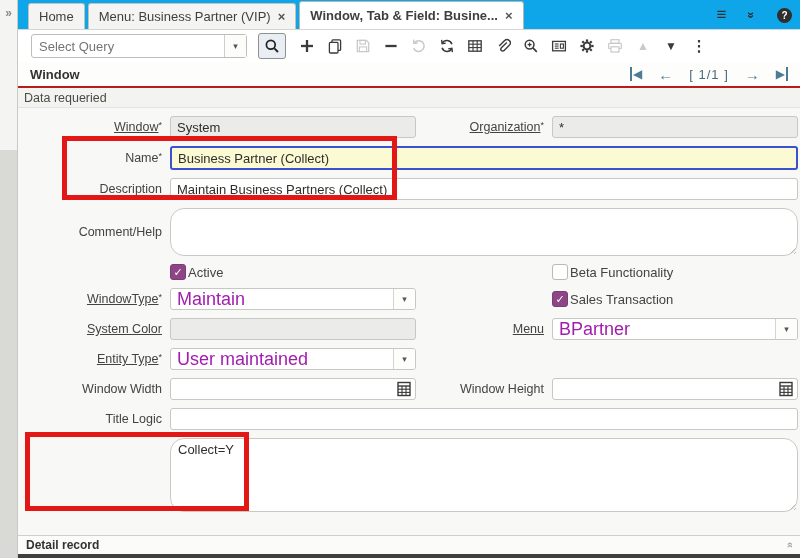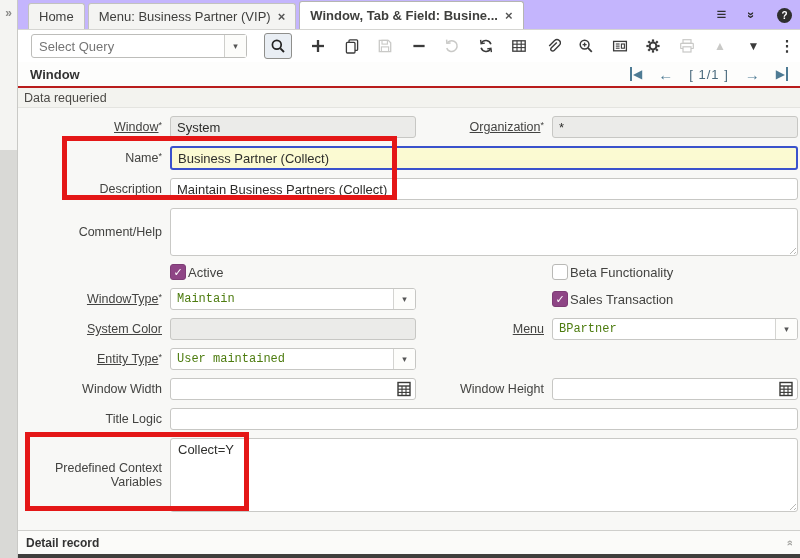--- a/index.html
+++ b/index.html
@@ -7,31 +7,31 @@
   body { font-family:"Liberation Sans","DejaVu Sans",sans-serif; font-size:13px; color:#3c3c3c; background:#fff; position:relative; }
   .app { display:flex; width:800px; height:558px; }
 
   
   .west-strip { width:18px; flex:0 0 18px; border-right:1px solid #c9c9c6; background:linear-gradient(#f4f4f2 0 150px,#d9d9d6 150px 100%); display:flex; flex-direction:column; align-items:center; }
   .west-expand { color:#8a8a88; font-size:12px; font-weight:bold; padding-top:6px; cursor:pointer; }
 
   .main { flex:1; display:flex; flex-direction:column; min-width:0; }
 
   
-  .tabstrip { height:30px; background:#c4b5fd; border-bottom:1px solid #d5d5d2; display:flex; align-items:flex-end; padding-left:10px; position:relative; }
+  .tabstrip { height:30px; background:#0ea5e9; border-bottom:1px solid #d5d5d2; display:flex; align-items:flex-end; padding-left:10px; position:relative; }
   .tab { height:26px; display:flex; align-items:center; gap:7px; padding:0 10px; border:1px solid #c2c2bf; border-bottom:none; border-radius:3px 3px 0 0; background:#f4f4f2; color:#3f3f3d; margin-right:3px; white-space:nowrap; cursor:pointer; }
   .tab.active { background:#fff; font-weight:bold; height:28px; border-color:#b5b5b2; }
   .tab-close { font-weight:bold; color:#555; font-size:13px; line-height:1; cursor:pointer; }
   .tabstrip-right { position:absolute; right:8px; top:0; height:30px; display:flex; align-items:center; gap:22px; }
   .icon-menu { font-size:17px; font-weight:bold; color:#2f2f2f; cursor:pointer; }
   .icon-collapse { display:inline-block; transform:rotate(90deg); font-weight:bold; color:#2f2f2f; font-size:12px; cursor:pointer; }
   .icon-help { width:15px; height:15px; border-radius:50%; background:#2e2e2e; color:#fff; font-size:10px; font-weight:bold; display:flex; align-items:center; justify-content:center; cursor:pointer; }
 
   
-  .toolbar { height:32px; background:#fff; display:flex; align-items:center; padding-left:13px; gap:2px;justify-content:space-between; }
+  .toolbar { height:32px; background:#fff; display:flex; align-items:center; padding-left:13px; gap:2px; }
   .querybox { width:216px; height:24px; border:1px solid #bdbdba; border-radius:3px; background:#fff; display:flex; margin-right:9px; }
   .querybox input { flex:1; border:none; outline:none; padding:0 7px; font-size:13px; color:#6e6e6c; background:transparent; font-family:inherit; }
   .querybox .combo-btn { width:22px; border-left:1px solid #cfcfcc; background:#fcfcfa; color:#555; font-size:9px; display:flex; align-items:center; justify-content:center; cursor:pointer; }
   .search-btn { width:28px; height:26px; border:1px solid #8f8f8c; border-radius:3px; background:#e9eef4; display:flex; align-items:center; justify-content:center; margin-right:6px; cursor:pointer; }
   .tbtn { width:26px; height:24px; display:flex; align-items:center; justify-content:center; background:transparent; border:none; cursor:pointer; color:#3b3b3b; }
   .tbtn.disabled { color:#c9c9c7; cursor:default; }
   .tbtn svg { stroke:currentColor; fill:none; }
   .tbtn .glyph { font-size:12px; color:inherit; }
   .tbtn .dots { font-size:15px; font-weight:bold; }
 
@@ -52,37 +52,37 @@
   .row { display:grid; grid-template-columns:118px 246px 124px 246px; column-gap:6px; align-items:center; margin-bottom:8px; }
   .lbl { text-align:right; color:#434341; font-size:12.5px; padding-right:2px; }
   .lbl.link .lbl-txt { text-decoration:underline; }
   .req { font-size:9px; vertical-align:top; color:#434341; }
   .c2 { grid-column:2; } .c3 { grid-column:3; } .c4 { grid-column:4; }
   .span24 { grid-column:2 / 5; }
   .fld { height:22px; width:100%; border:1px solid #c7c7c4; border-radius:3px; background:#fff; padding:0 6px; font-size:13px; color:#2e2e2c; font-family:inherit; outline:none; }
   .fld.ro { background:#ebebe9; }
   .fld.mandatory-focus { background:#fbfad2; border:2px solid #3a52cc; height:24px; }
   .combo { height:22px; border:1px solid #c7c7c4; border-radius:3px; background:#fff; display:flex; overflow:hidden; }
-  .combo input { flex:1; border:none; outline:none; padding:0 6px; font-size:12px; color:#4d7c0f; background:transparent; font-family:Liberation Mono, monospace; min-width:0; }
+  .combo input { flex:1; border:none; outline:none; padding:0 6px; font-size:18px; color:#a21caf; background:transparent; font-family:Liberation Sans, sans-serif; min-width:0; }
   .combo .combo-btn { width:22px; border-left:1px solid #d4d4d1; background:#fdfdfb; color:#555; font-size:9px; display:flex; align-items:center; justify-content:center; cursor:pointer; flex:0 0 22px; }
   .numwrap { position:relative; }
   .numwrap input { padding-right:26px; }
   .calc-btn { position:absolute; right:4px; top:3px; width:16px; height:16px; cursor:pointer; color:#3a3a38; }
   .ta-wrap { position:relative; }
-  textarea.ta { width:100%; border:1px solid #c9c9c6; border-radius:3px; background:#fff; resize:none; padding:3px 7px; font-size:13px; color:#2e2e2c; font-family:inherit; outline:none; display:block; }
+  textarea.ta { width:100%; border:1px solid #c9c9c6; border-radius:14px; background:#fff; resize:none; padding:3px 7px; font-size:13px; color:#2e2e2c; font-family:inherit; outline:none; display:block; }
   .ta-comment { height:48px; }
   .ta-predef { height:74px; }
   .grip { position:absolute; right:2px; bottom:2px; width:9px; height:9px; background:repeating-linear-gradient(135deg,transparent 0 2px,#b9b9b6 2px 3px); clip-path:polygon(100% 0,100% 100%,0 100%); }
   .chkrow { display:flex; align-items:center; }
   .chk { width:16px; height:16px; border-radius:3px; border:1px solid #b9b9b6; background:#fff; display:flex; align-items:center; justify-content:center; cursor:pointer; flex:0 0 16px; }
   .chk.checked { background:#8e4585; border-color:#7d3c75; color:#fff; font-size:11px; font-weight:bold; }
   .chk-lbl { margin-left:2px; color:#434341; font-size:13px; }
 
   
-  .detail-bar { height:24px; background:#fbfbf9; border-top:1px solid #cfcfcc; display:flex; align-items:center; padding:0 8px; }
+  .detail-bar { height:19px; background:#fbfbf9; border-top:1px solid #cfcfcc; display:flex; align-items:center; padding:0 8px; }
   .detail-title { font-weight:bold; font-size:12px; color:#333; }
   .detail-collapse { margin-left:auto; color:#a7a7a4; font-weight:bold; font-size:11px; transform:rotate(-90deg); cursor:pointer; }
   .bottom-strip { height:4px; background:#3f3f3d; }
 
   
   .annot { position:absolute; border:5px solid #e41717; z-index:20; pointer-events:none; }
   .annot-1 { left:62px; top:136px; width:335px; height:64px; }
   .annot-2 { left:25px; top:432px; width:224px; height:79px; }
 </style>
 </head>
@@ -338,21 +338,20 @@
             </svg>
         </div>
       </div>
 
       <div class="row">
         <label class="lbl"><span class="lbl-txt">Title Logic</span></label>
         <input class="fld span24" value="" style="">
       </div>
 
       <div class="row">
-        <label class="lbl"><span class="lbl-txt">Predefined Context Variables</span></label>
         <div class="ta-wrap span24">
           <textarea class="ta ta-predef" style="">Collect=Y</textarea>
           <span class="grip"></span>
         </div>
       </div>
 
     </div>
 
     <div class="detail-bar">
       <span class="detail-title">Detail record</span>

